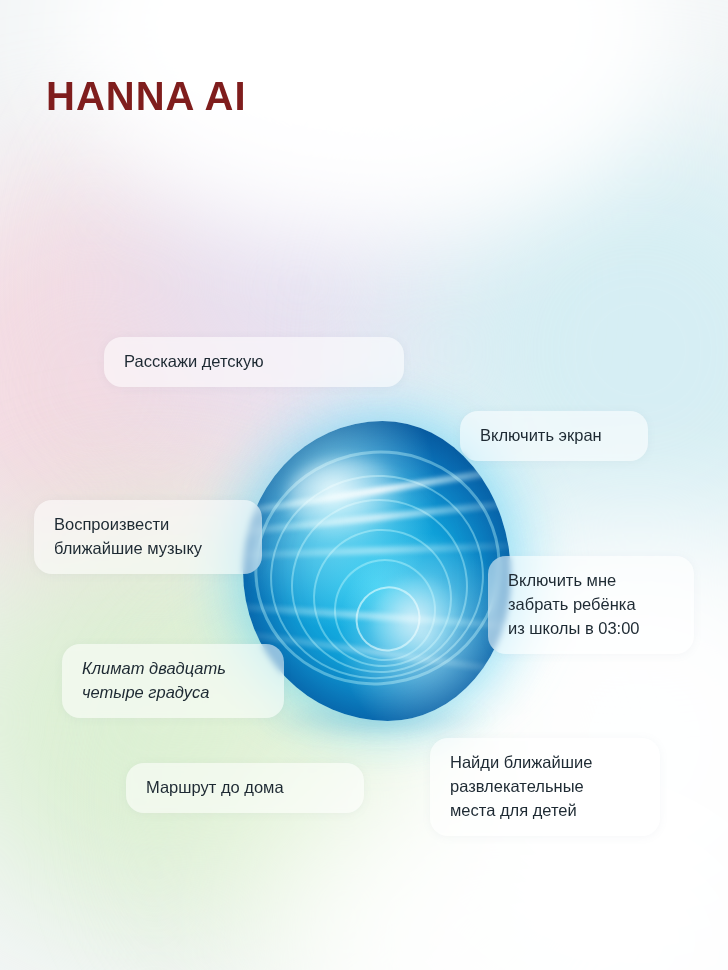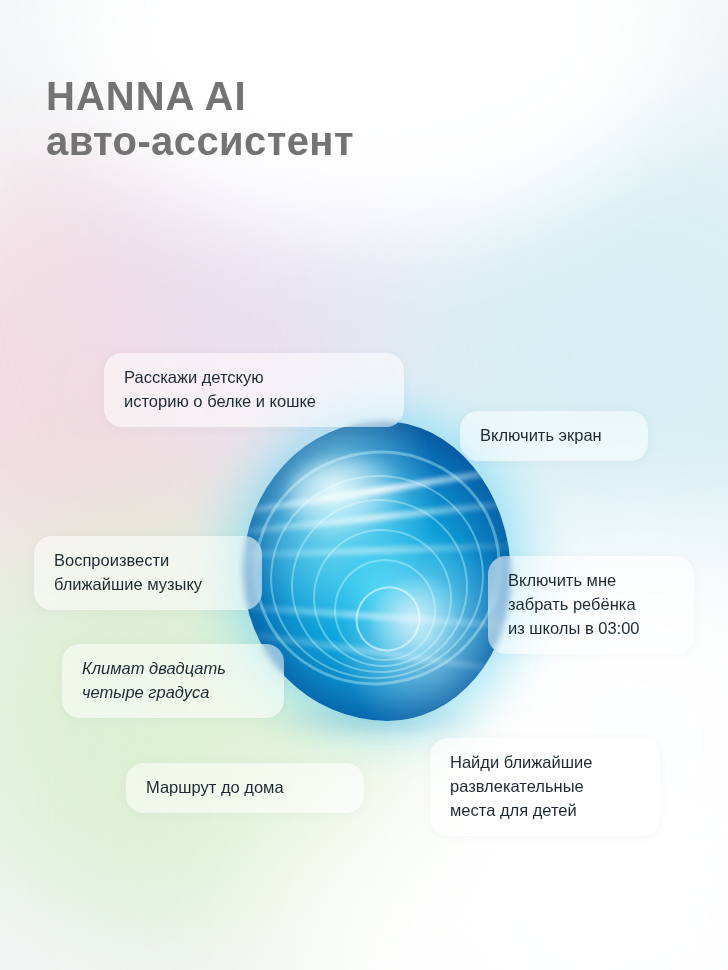--- a/index.html
+++ b/index.html
@@ -75,21 +75,21 @@
   }
 
   
   .title-block {
     position: absolute;
     left: 46px;
     top: 74px;
     z-index: 6;
   }
   .title-line {
-    color: #737373;
+    color: #7f1d1d;
     font-weight: 700;
     font-size: 40px;
     line-height: 1.12;
     letter-spacing: 0.4px;
     white-space: nowrap;
   }
   .title-line.l1 { letter-spacing: 1px; }
 
   
   .orb-wrap {
@@ -180,23 +180,23 @@
     z-index: 7;
     background: rgba(255, 255, 255, 0.55);
     border-radius: 18px;
     color: #1e2a33;
     font-size: 16.5px;
     line-height: 1.45;
     padding: 13px 20px;
     backdrop-filter: blur(3px);
     box-shadow: 0 1px 10px rgba(110, 130, 150, 0.07);
   }
-  .b-story   { left: 104px; top: 353px; width: 300px; }
+  .b-story   { left: 104px; top: 337px; width: 300px; }
   .b-screen  { left: 460px; top: 411px; width: 188px; }
-  .b-music   { left: 34px;  top: 500px; width: 228px; margin-top: 36px; }
+  .b-music   { left: 34px;  top: 500px; width: 228px; }
   .b-remind  { left: 488px; top: 556px; width: 206px; }
   .b-climate { left: 62px;  top: 644px; width: 222px; font-style: italic; }
   .b-route   { left: 126px; top: 763px; width: 238px; }
   .b-places  { left: 430px; top: 738px; width: 230px; }
 
   .bubble span { display: block; white-space: nowrap; }
 </style>
 </head>
 <body>
 
@@ -207,21 +207,20 @@
   <div class="wash wash-lilac"></div>
   <div class="wash wash-cyan"></div>
   <div class="wash wash-mint"></div>
   <div class="wash wash-green2"></div>
   <div class="wash wash-white-top"></div>
   <div class="wash wash-white-r"></div>
   <div class="wash wash-white-b"></div>
 
   <div class="title-block">
     <div class="title-line l1">HANNA AI</div>
-    <div class="title-line">авто-ассистент</div>
   </div>
 
   <div class="orb-wrap">
     <div class="orb-glow"></div>
     <div class="orb-shadow"></div>
     <div class="orb">
       <div class="swirl s1"></div>
       <div class="swirl s2"></div>
       <div class="swirl s3"></div>
       <div class="swirl s4"></div>
@@ -232,21 +231,20 @@
       <div class="band b3"></div>
       <div class="band b4"></div>
       <div class="band b5"></div>
       <div class="hi-spot"></div>
       <div class="hi-core"></div>
     </div>
   </div>
 
   <div class="bubble b-story">
     <span>Расскажи детскую</span>
-    <span>историю о белке и кошке</span>
   </div>
 
   <div class="bubble b-screen">
     <span>Включить экран</span>
   </div>
 
   <div class="bubble b-music">
     <span>Воспроизвести</span>
     <span>ближайшие музыку</span>
   </div>

